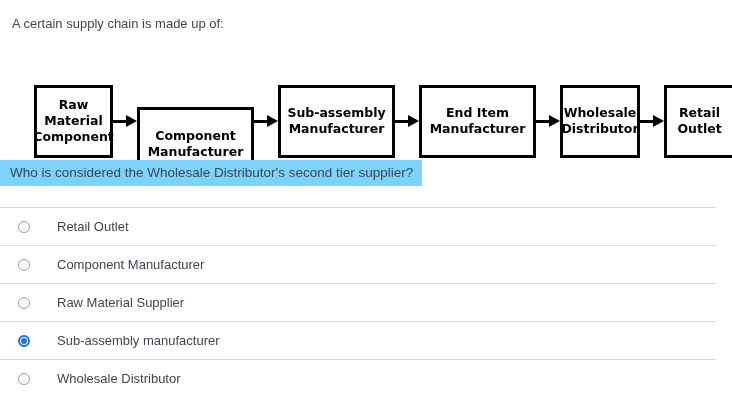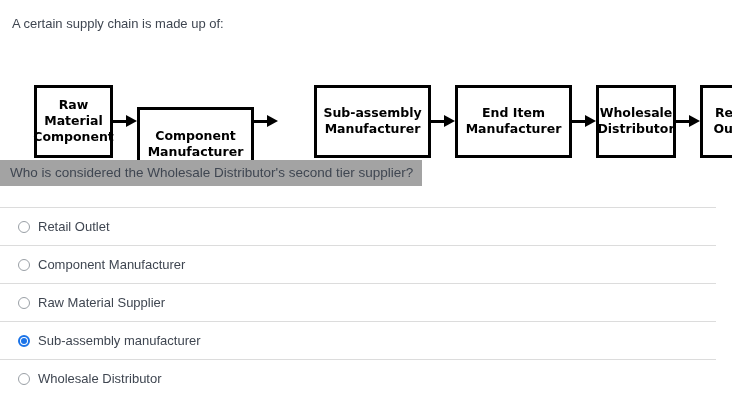--- a/index.html
+++ b/index.html
@@ -51,21 +51,21 @@
     font-weight: bold;
     font-size: 12.5px;
     line-height: 16px;
     color: #000000;
     white-space: nowrap;
     text-align: center;
   }
   
   .node.w1 { width: 79px; margin-left: 20px; }
   .node.w2 { width: 117px; margin-top: 45px; }
-  .node.w3 { width: 117px; margin-left: 36px; }
+  .node.w3 { width: 117px; }
   .node.w4 { width: 117px; }
   .node.w5 { width: 80px; }
   .node.w6 { width: 71px; }
 
   .arrow {
     width: 24px;
     height: 12px;
     position: relative;
     flex: 0 0 auto;
   }
@@ -91,21 +91,21 @@
   
   .question-wrap {
     position: absolute;
     left: 0;
     top: 160px;
     width: 732px;
     height: 26px;
   }
   .question {
     display: inline-block;
-    background: #a3a3a3;
+    background: #7dd3fc;
     color: #3f4651;
     font-size: 13.5px;
     line-height: 26px;
     padding: 0 9px 0 10px;
     white-space: nowrap;
   }
 
   
   .options {
     position: absolute;
@@ -141,21 +141,21 @@
     position: absolute;
     left: 50%;
     top: 50%;
     transform: translate(-50%, -50%);
     width: 6px;
     height: 6px;
     border-radius: 50%;
     background: #1a73e8;
   }
   .option-label {
-    margin-left: 8px;
+    margin-left: 27px;
     font-size: 13px;
     line-height: 17px;
     color: #3f4651;
     white-space: nowrap;
   }
 </style>
 </head>
 <body>
 
 <div class="intro">A certain supply chain is made up of:</div>

